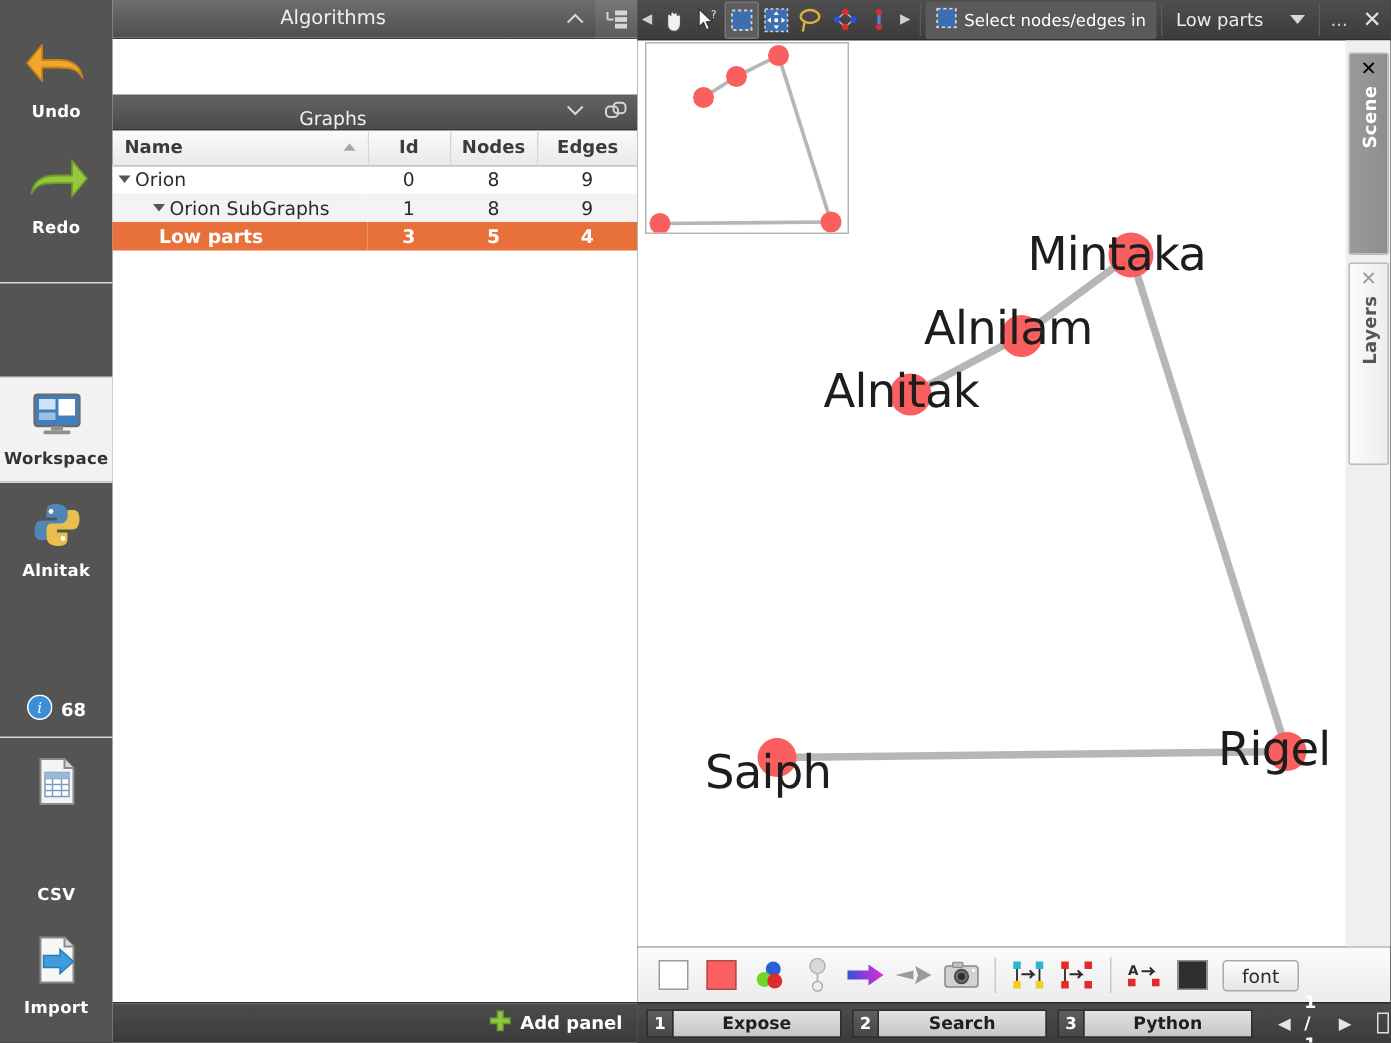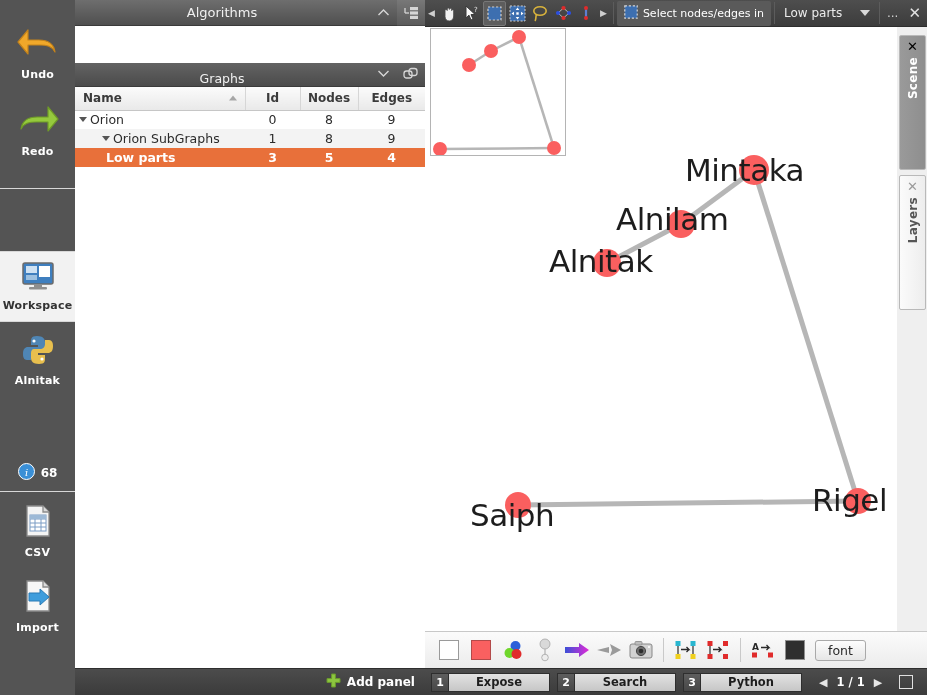--- a/index.html
+++ b/index.html
@@ -150,21 +150,21 @@
     border-top:1px solid #2e2e2e;
     display:flex; align-items:center; padding:0 6px; gap:7px;
   }
   .sbtab { display:flex; align-items:center; height:19px; }
   .sbtab .num {
     width:17px; height:19px; display:flex; align-items:center; justify-content:center;
     background:linear-gradient(#5e5e5e,#474747); color:#ffffff; font-size:11px; font-weight:bold;
     border:1px solid #2e2e2e; border-right:none;
   }
   .sbtab .cap {
-    width:102px; height:19px; display:flex; align-items:center; justify-content:center;
+    width:113px; height:19px; display:flex; align-items:center; justify-content:center;
     background:linear-gradient(#e2e2e2,#c6c6c6); color:#1e1e1e; font-size:11.5px; font-weight:bold;
     border:1px solid #2e2e2e;
   }
   .pager { display:flex; align-items:center; gap:9px; margin-left:10px; color:#ffffff; font-size:11.5px; font-weight:bold; }
   .pg-arrow { color:#e6e6e6; font-size:11px; }
   .pg-box { width:14px;height:14px;border:1px solid #e0e0e0; margin-left:8px; }
 
   
   #rightdock { position:absolute; right:0; top:27px; width:30px; height:604px; background:#efefef; }
   .dtab {
@@ -252,21 +252,21 @@
           <circle cx="8.5" cy="8.5" r="8" fill="#3a8fd6" stroke="#ffffff" stroke-width="1"></circle>
           <text x="8.5" y="12.5" font-family="DejaVu Serif, serif" font-size="10" font-style="italic" fill="#ffffff" text-anchor="middle">i</text>
         </svg>
       </span>
       <span class="num">68</span>
     </div>
 
     <div class="rail-div"></div>
 
     <div class="rail-sec">
-      <div class="rail-item" style="padding-top:12px;">
+      <div class="rail-item" style="padding-top:12px;gap:44px;">
         <span class="ico">
           <svg width="32" height="34" viewBox="0 0 32 34">
             <path d="M5 2 H21 L27 8 V32 H5 Z" fill="#f4f4f4" stroke="#8a8a8a" stroke-width="1.3"></path>
             <path d="M21 2 V8 H27" fill="#d9d9d9" stroke="#8a8a8a" stroke-width="1.3"></path>
             <rect x="8" y="11" width="16" height="16" fill="#ffffff" stroke="#7a9cc4" stroke-width="1"></rect>
             <g stroke="#7a9cc4" stroke-width="1">
               <line x1="8" y1="15" x2="24" y2="15"></line>
                 <line x1="8" y1="19" x2="24" y2="19"></line>
               <line x1="8" y1="23" x2="24" y2="23"></line>
               <line x1="13" y1="11" x2="13" y2="27"></line>

